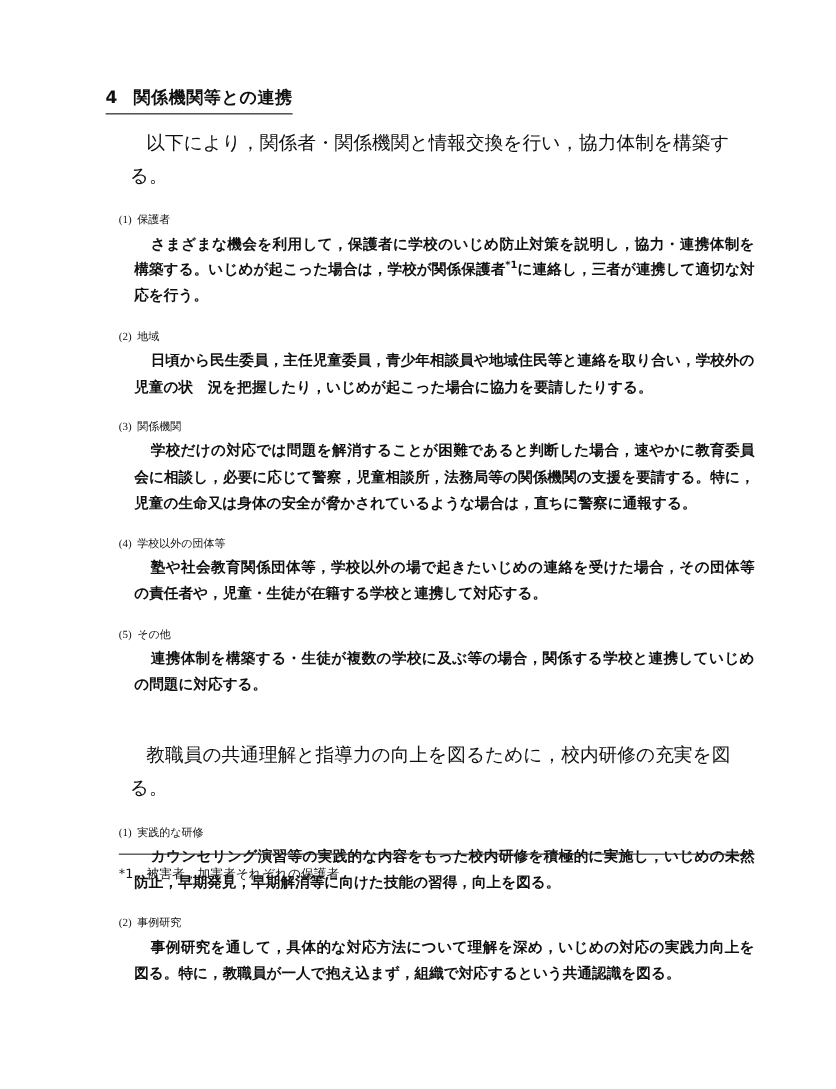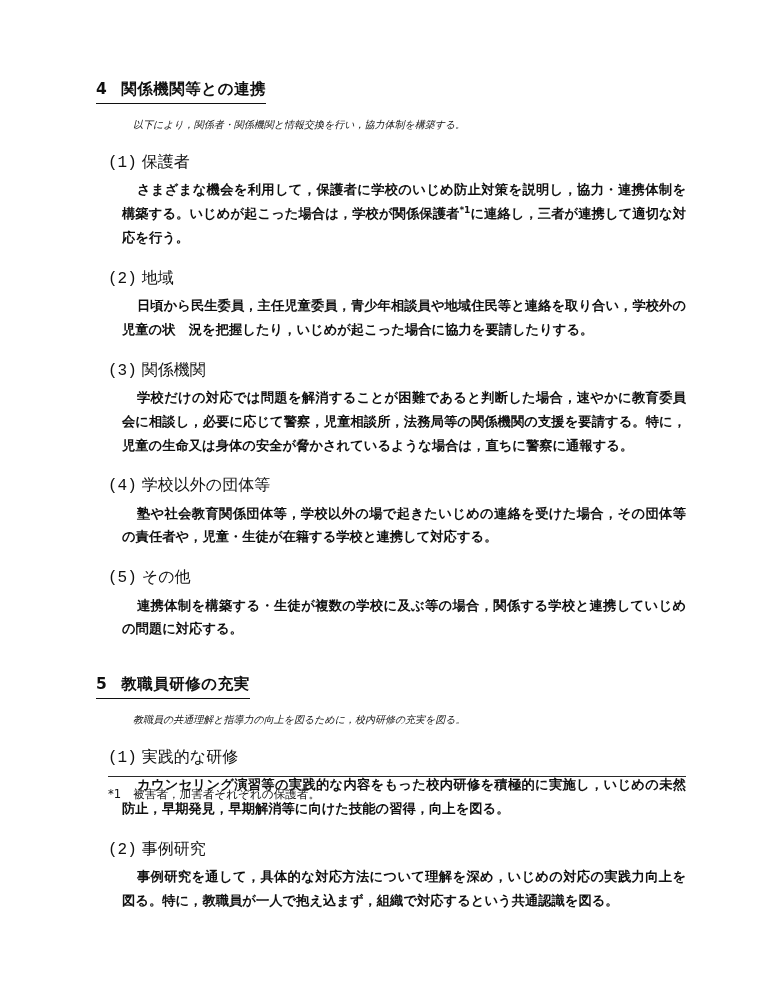--- a/index.html
+++ b/index.html
@@ -32,33 +32,32 @@
     line-height: 1.5;
   }
   .section-heading .num {
     margin-right: 14px;
   }
   .section-block {
     margin-bottom: 6px;
   }
   .section-intro {
     font-family: "DejaVu Sans", "Liberation Sans", sans-serif;
-    font-size: 10px;
+    font-size: 17px;
     line-height: 1.75;
     margin: 6px 0 0 0;
     text-indent: 15px;
     padding-left: 22px;
-    font-style: italic;
   }
   .item {
     margin-top: 17px;
   }
   .item-title {
-    font-family: Liberation Mono, monospace;
-    font-size: 16px;
+    font-family: Liberation Serif, serif;
+    font-size: 10px;
     line-height: 1.6;
     margin: 0 0 2px 0;
     padding-left: 12px;
   }
   .item-title .label {
     margin-right: 5px;
   }
   .item-body {
     font-family: "DejaVu Sans", "Liberation Sans", sans-serif;
     font-size: 13.3px;
@@ -141,23 +140,20 @@
       <p class="item-title">
         <span class="label">(5)</span><span>その他</span>
       </p>
       <p class="item-body">連携体制を構築する・生徒が複数の学校に及ぶ等の場合，関係する学校と連携していじめの問題に対応する。</p>
     </div>
   </div>
 
   <div class="spacer-lg"></div>
 
   <div class="section-block">
-    <h2 class="section-heading">
-      <span class="num">5</span><span>教職員研修の充実</span>
-    </h2>
     <p class="section-intro">教職員の共通理解と指導力の向上を図るために，校内研修の充実を図る。</p>
 
     <div class="item">
       <p class="item-title">
         <span class="label">(1)</span><span>実践的な研修</span>
       </p>
       <p class="item-body">カウンセリング演習等の実践的な内容をもった校内研修を積極的に実施し，いじめの未然防止，早期発見，早期解消等に向けた技能の習得，向上を図る。</p>
     </div>
 
     <div class="item">

